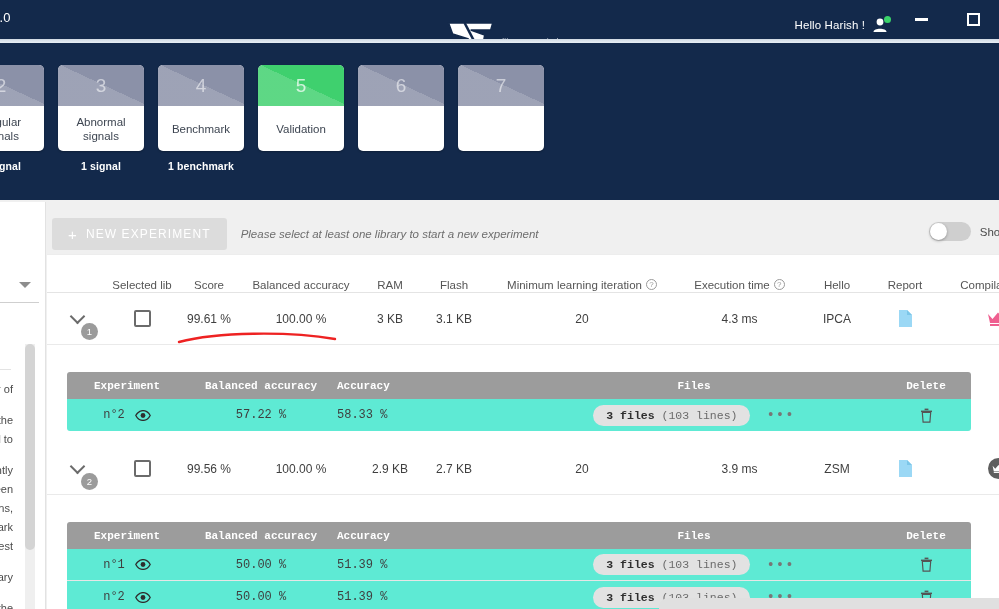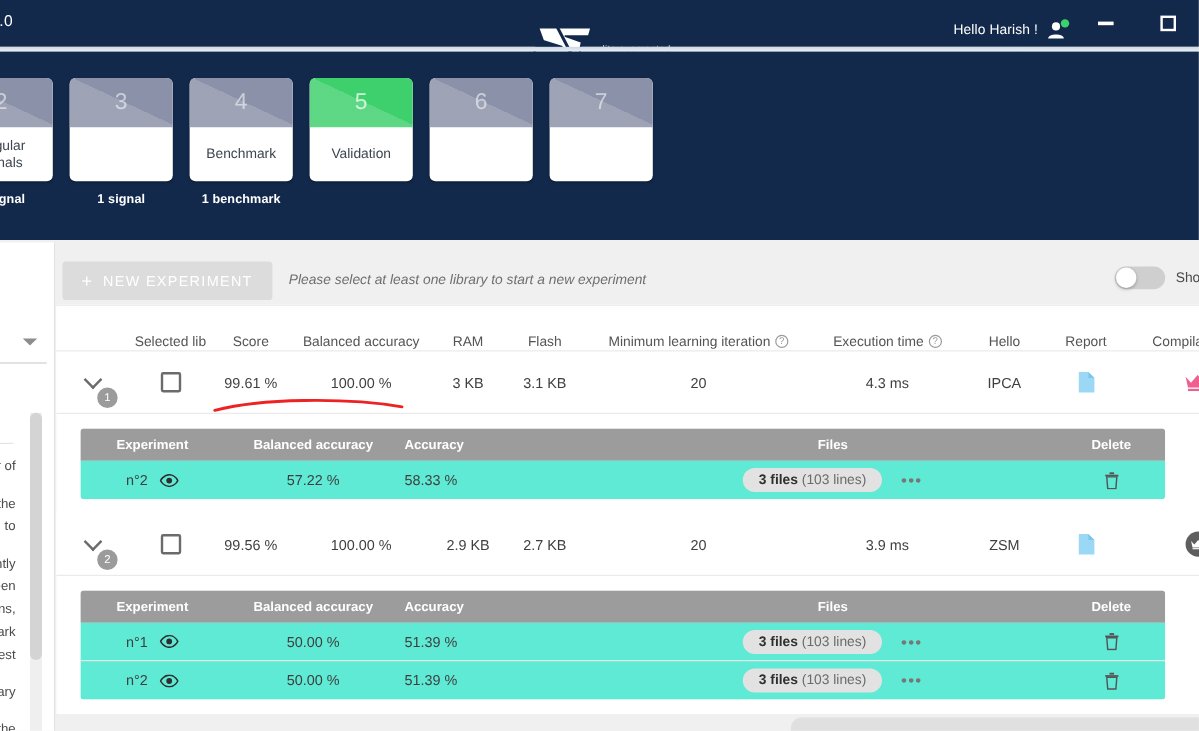--- a/index.html
+++ b/index.html
@@ -261,24 +261,25 @@
   .file-icon { display: block; }
   .crown-pink { display:block; }
   .crown-circle {
     width: 21px; height: 21px; border-radius: 50%;
     background: #5e5e5e;
     display: flex; align-items: center; justify-content: center;
   }
 
   
   .subtable {
-    margin: 12px 0 12px 20px;
+    margin: 27px 0 12px 20px;
     width: 904px;
     border-radius: 3px;
     overflow: hidden;
+    font-family: Liberation Mono, monospace;
   }
   .sub-head {
     display: flex; align-items: center;
     height: 27px;
     background: #9c9c9c;
   }
   .sub-th {
     font-size: 11px; font-weight: bold; color: #ffffff;
     display: flex; align-items: center; justify-content: center;
   }
@@ -371,20 +372,21 @@
         <div class="sc-label">Regular signals</div>
       </div>
       <div class="sc-sub">1 signal</div>
     </div>
 
     <div class="stepcard">
       <div class="stepcard-box">
         <div class="sc-top">
           <span class="sc-num">3</span>
         </div>
+        <div class="sc-label">Abnormal signals</div>
       </div>
       <div class="sc-sub">1 signal</div>
     </div>
 
     <div class="stepcard">
       <div class="stepcard-box">
         <div class="sc-top">
           <span class="sc-num">4</span>
         </div>
         <div class="sc-label">Benchmark</div>

